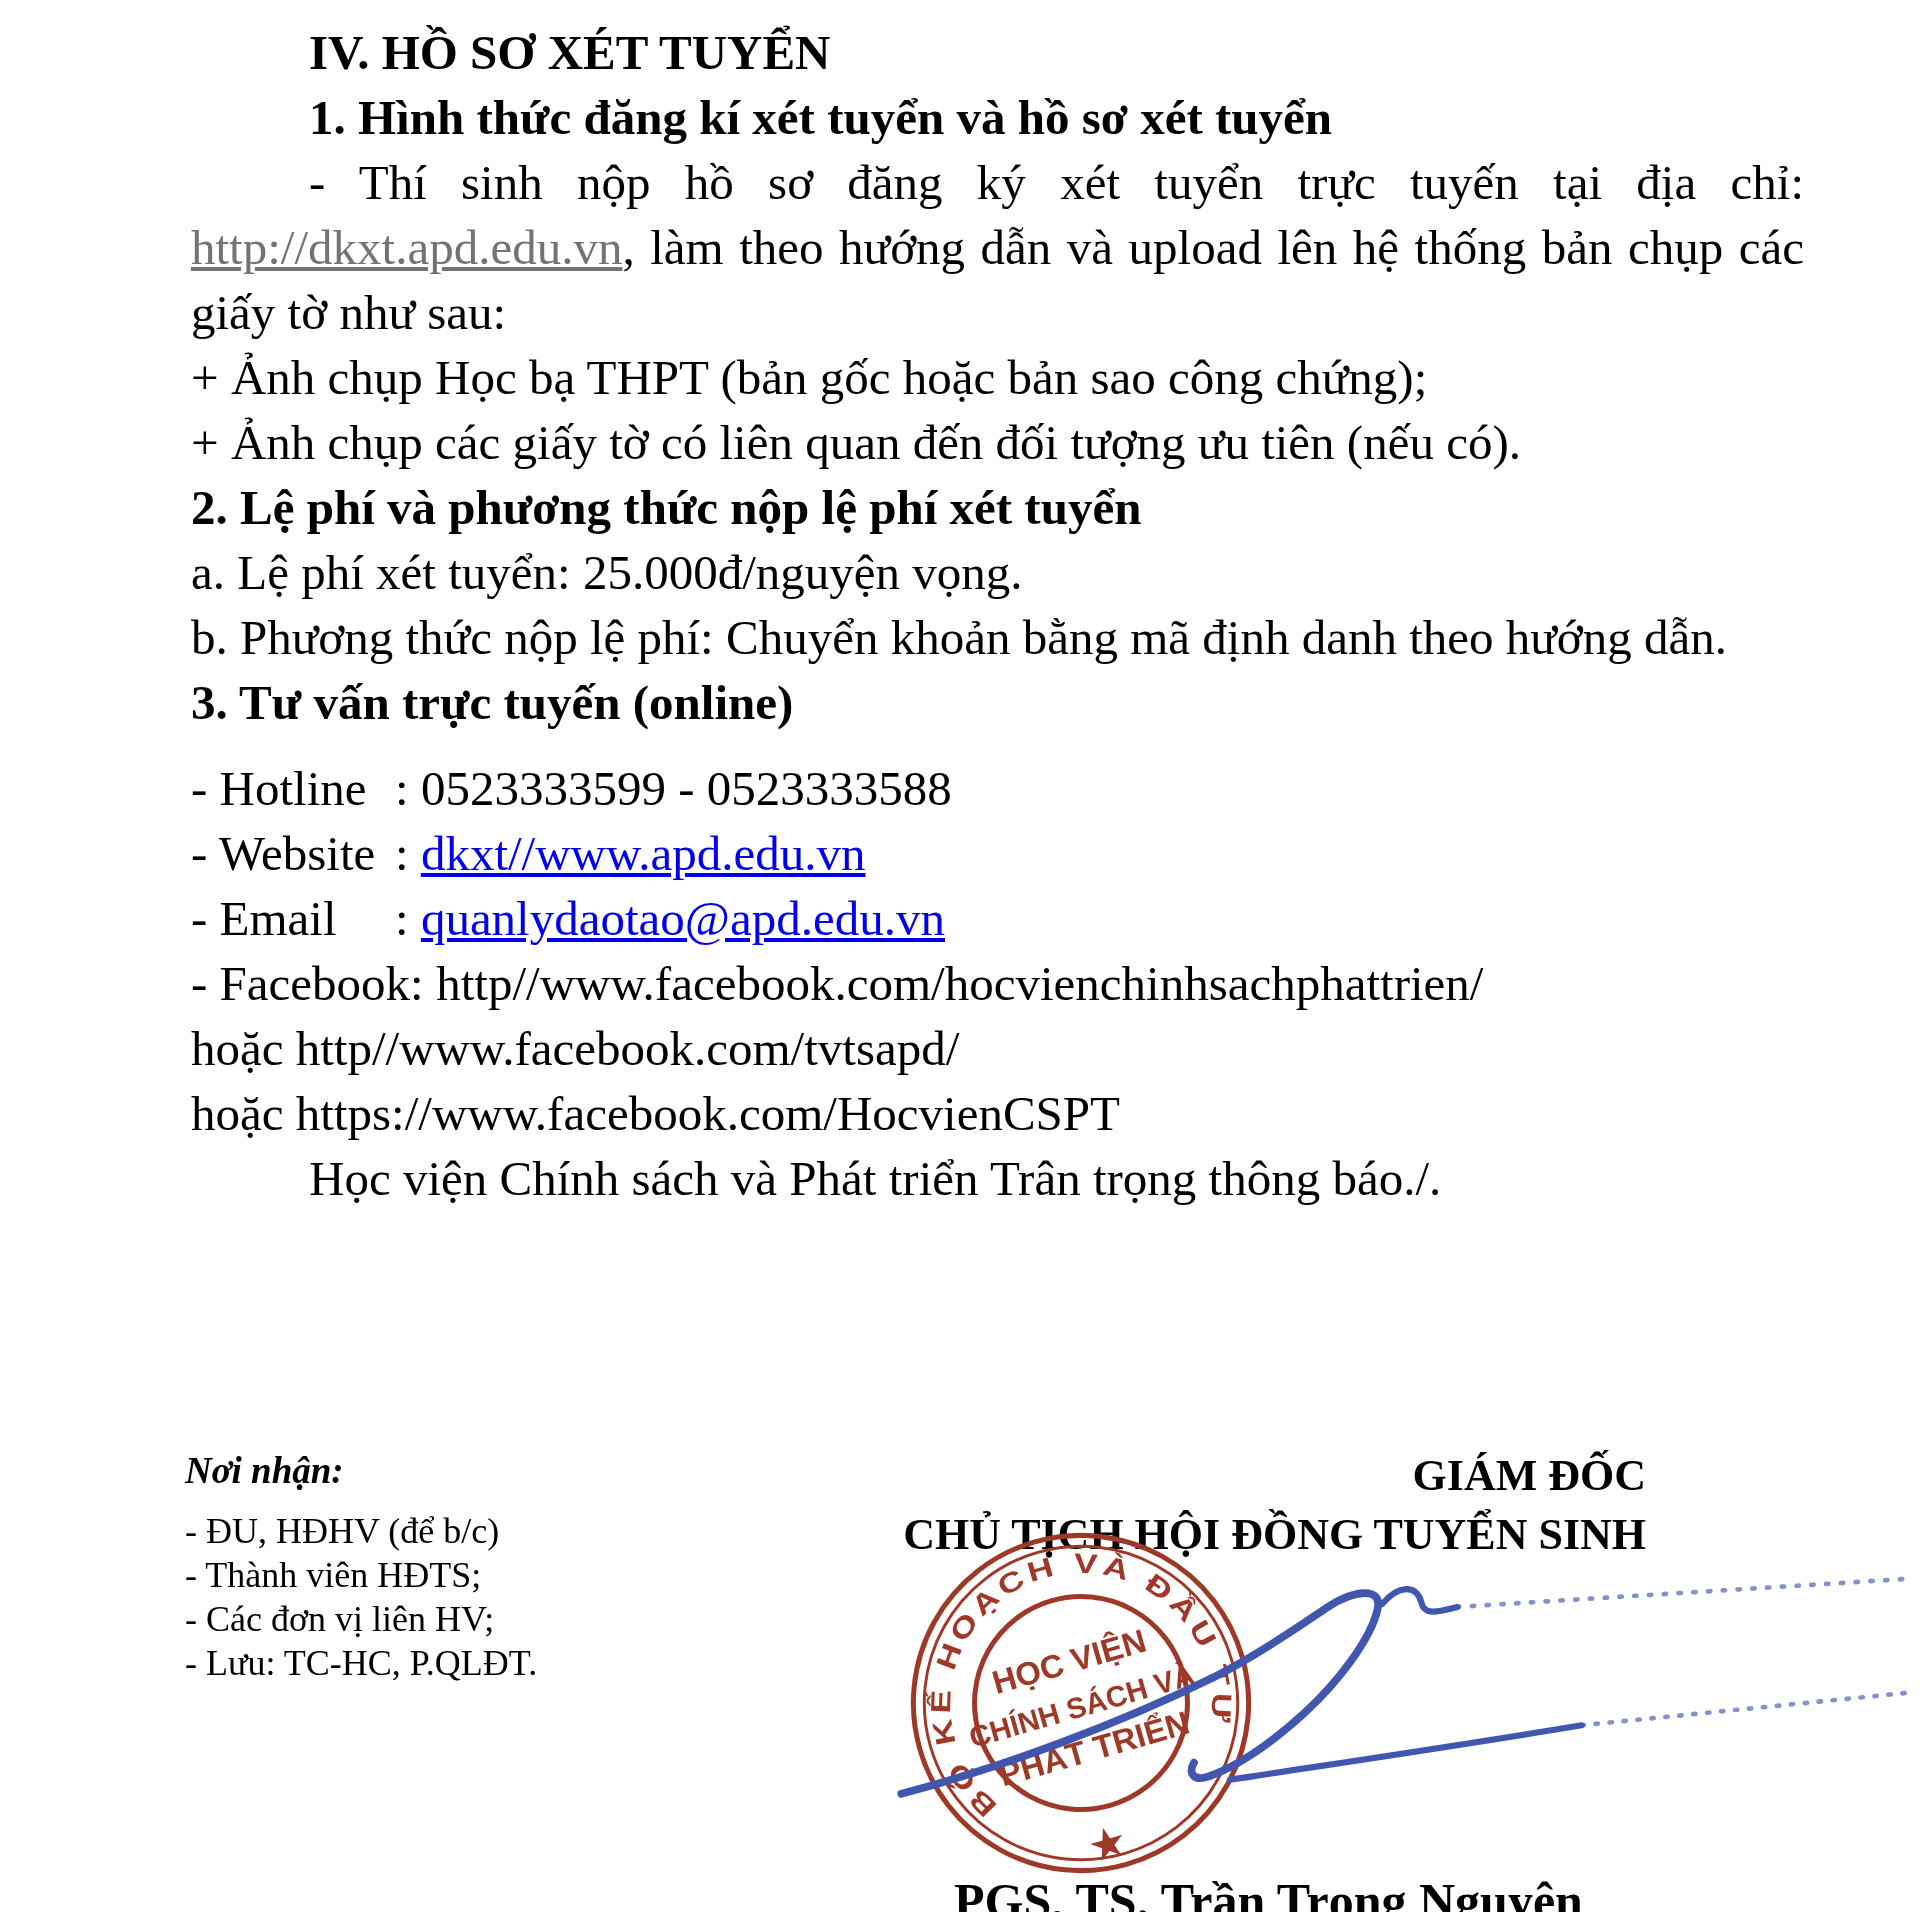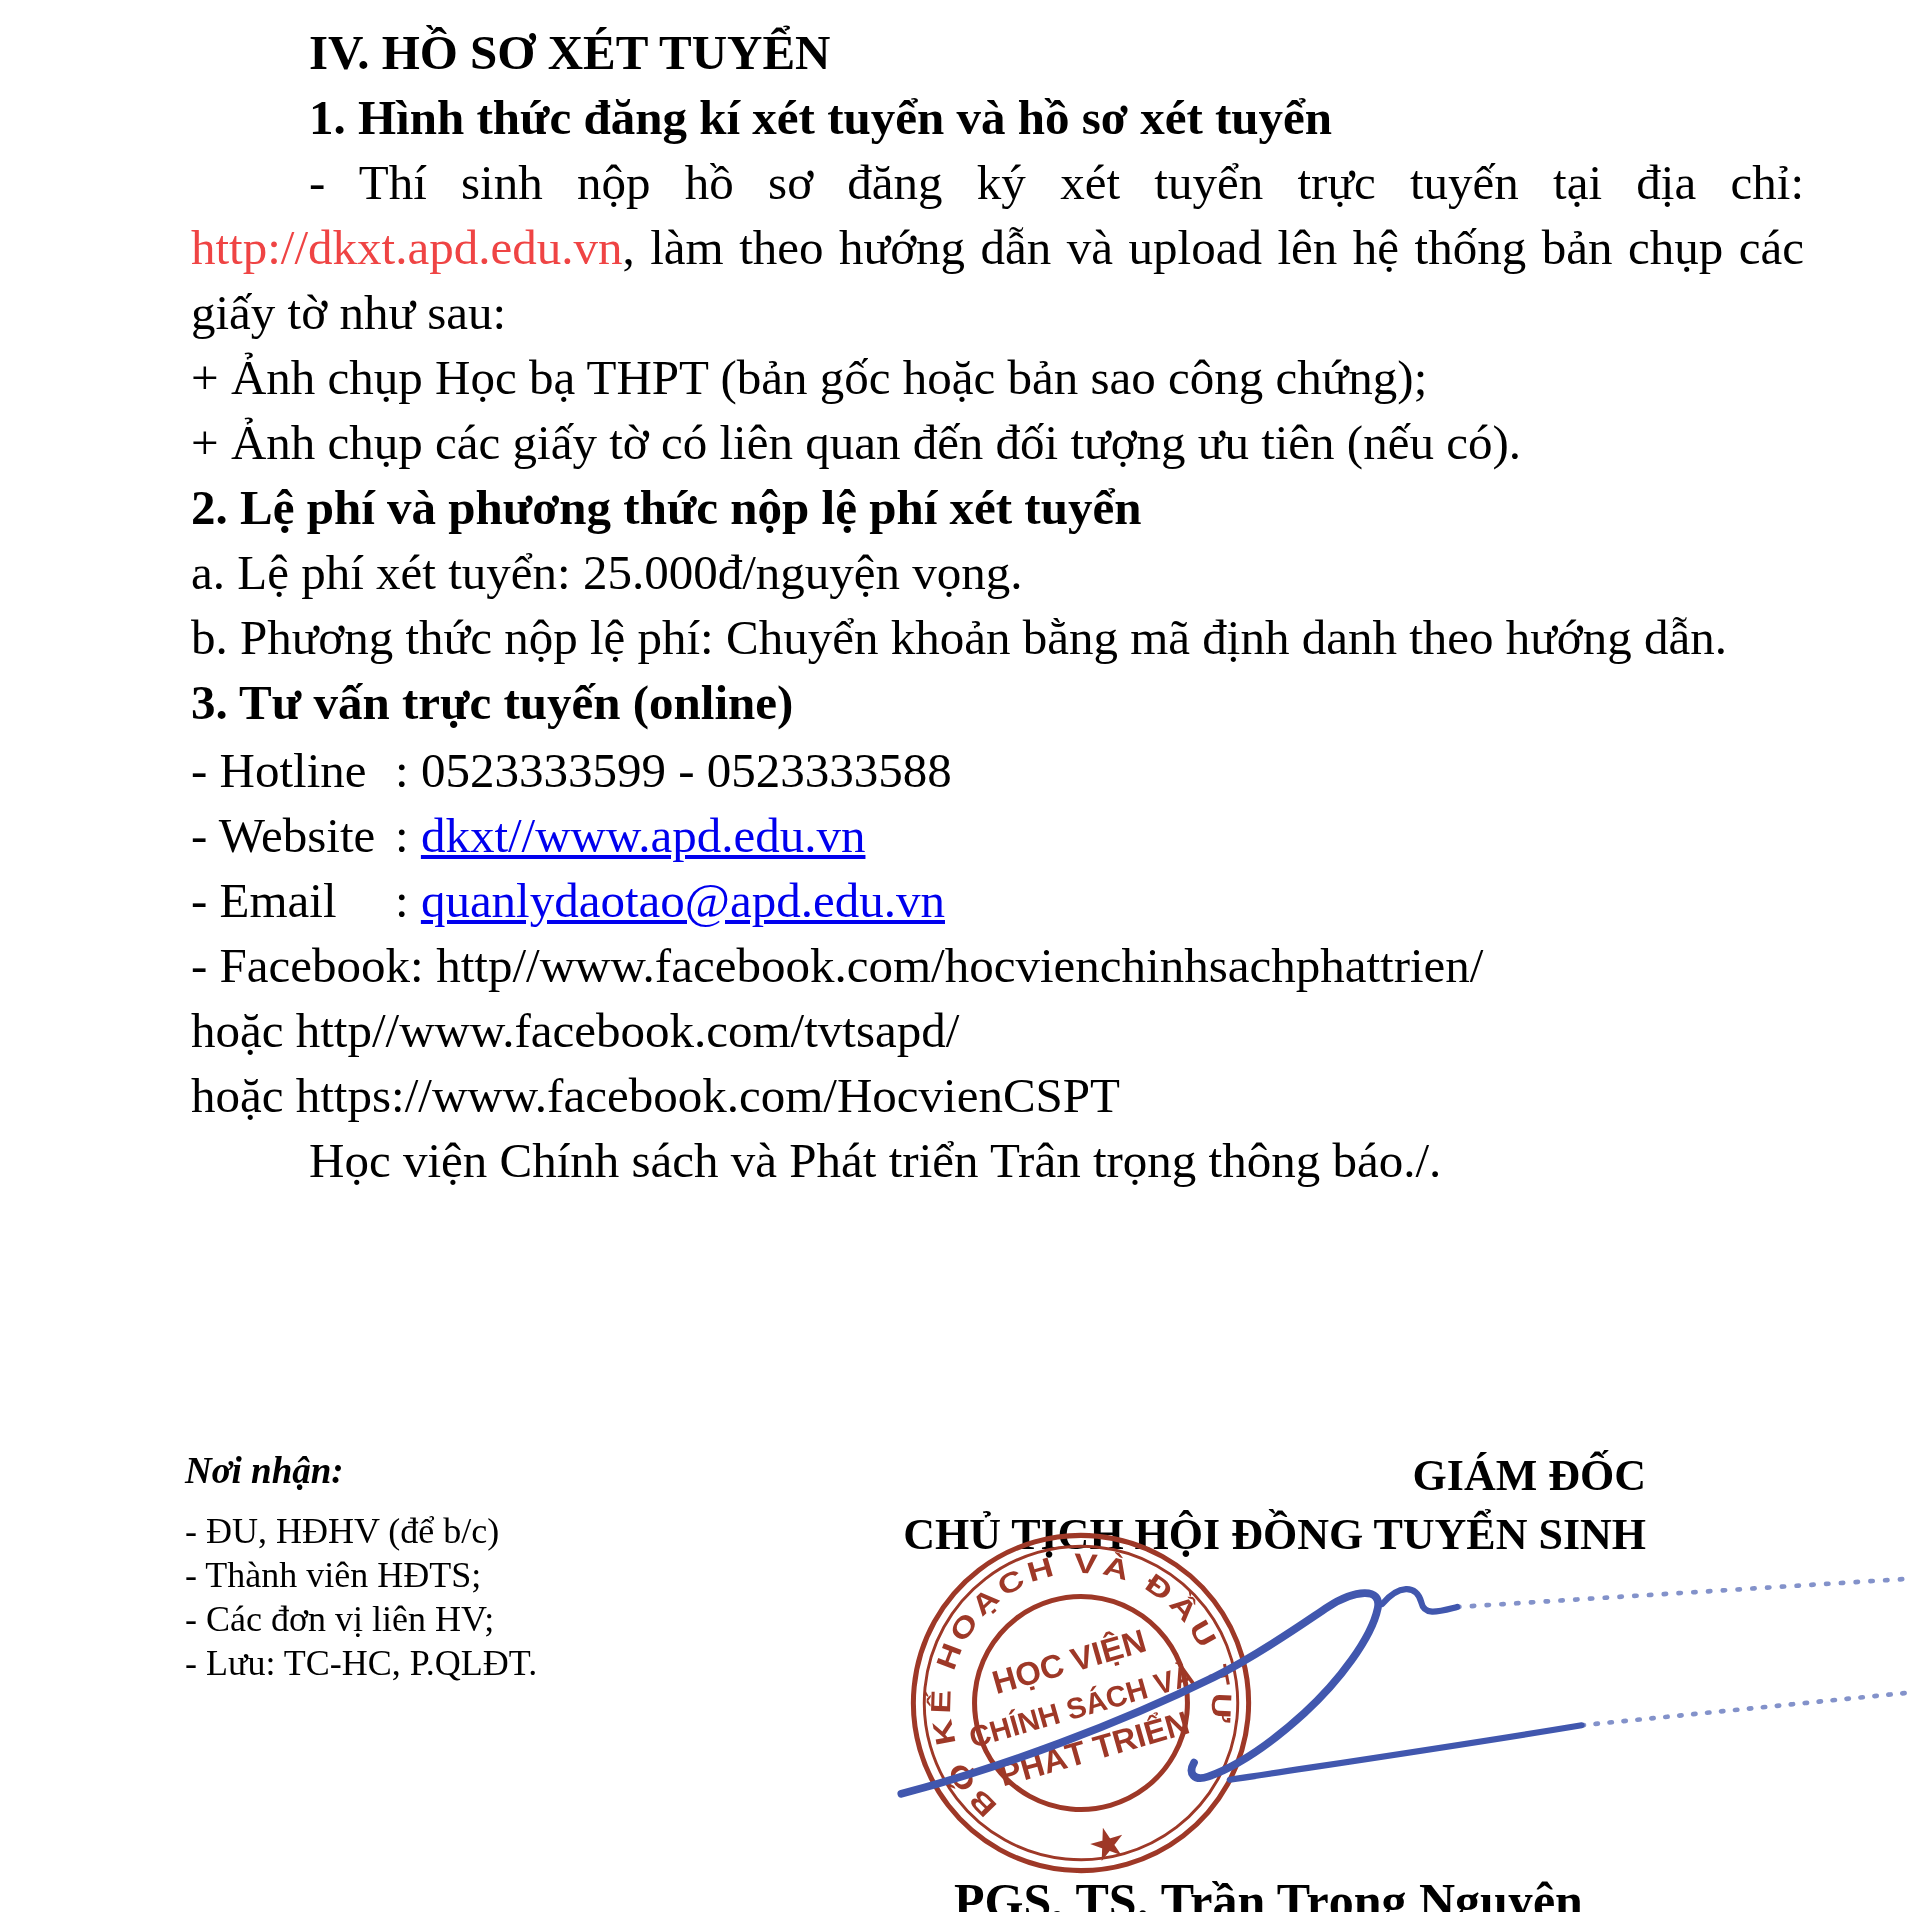--- a/index.html
+++ b/index.html
@@ -12,27 +12,27 @@
   .bold { font-weight:700; }
   .ind  { text-indent:118px; }
   .ml   { margin-left:118px; }
   .just { text-align:justify; }
   .nw   { white-space:nowrap; }
   .mt-h1  { margin-top:18.7px; }
   .mt-par { margin-top:14px; }
   .mt-sec { margin-top:17px; }
   .mt-it  { margin-top:11px; }
   .contact { margin-left:118px; line-height:54px; white-space:nowrap; }
-  .contact.first { margin-top:3px; }
+  .contact.first { margin-top:21px; }
   .fbalt { margin-left:349px; line-height:54px; white-space:nowrap; }
   .closing { margin-top:20px; text-indent:118px; white-space:nowrap; }
   .clab { display:inline-block; width:204px; }
   .fblab { margin-right:12.5px; }
   a.blue  { color:#0000EE; text-decoration:underline; cursor:pointer; }
-  a.ublack { color:#ef4444; cursor:pointer; }
+  a.ublack { color:#737373; text-decoration:underline; cursor:pointer; }
   
   .recipients { position:absolute; left:185px; top:1449px; font-size:36px; line-height:44px; }
   .recipients .rtitle { font-weight:700; font-style:italic; font-size:37px; margin-bottom:16px; }
   .sign-head { position:absolute; left:860px; top:1446px; width:786px; text-align:right;
                font-weight:700; font-size:44px; line-height:59px; white-space:nowrap; }
   .stamp { position:absolute; left:905px; top:1527px; width:352px; height:352px;
            transform:rotate(-8deg); }
   .signature { position:absolute; left:878px; top:1571px; width:1043px; height:265px; }
   .signer { position:absolute; left:860px; top:1852px; width:817px; text-align:center;
             font-weight:700; font-size:50px; white-space:nowrap;margin-top:20px; }

